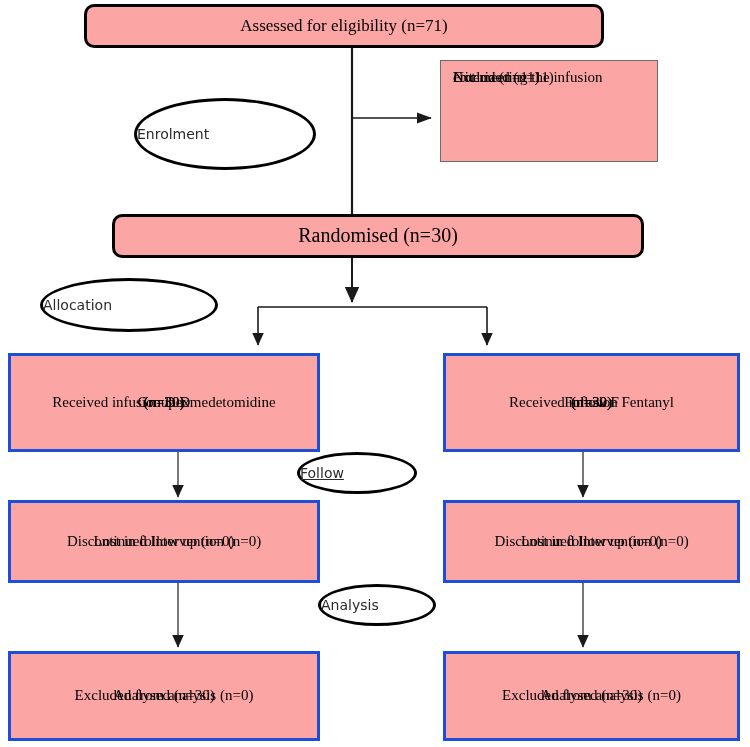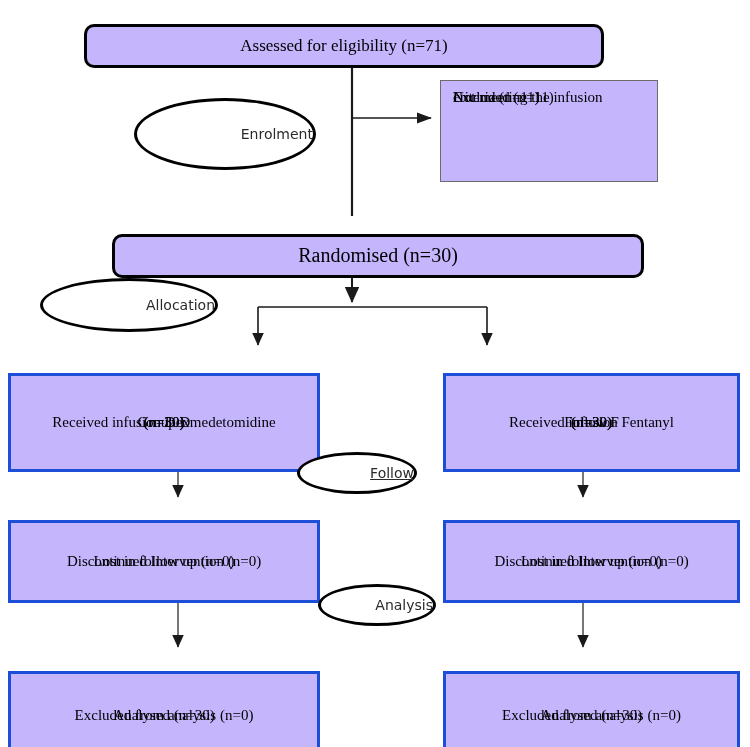--- a/index.html
+++ b/index.html
@@ -12,27 +12,26 @@
     width: 750px;
     height: 747px;
     background: #ffffff;
     overflow: hidden;
     font-family: "Liberation Serif", serif;
     color: #000000;
   }
   .box {
     position: absolute;
     box-sizing: border-box;
-    background: #c4b5fd;
+    background: #fca5a5;
     display: flex;
     flex-direction: column;
     align-items: center;
     justify-content: center;
     text-align: center;
-    margin-top: 20px;
   }
   .box.heavy {
     border: 3px solid #1d4ed8;
   }
   .box.rounded {
     border: 3px solid #000000;
     border-radius: 10px;
   }
   .box.thin {
     border: 1px solid #6b6b6b;
@@ -45,21 +44,21 @@
     line-height: 1.18;
   }
   .oval {
     position: absolute;
     box-sizing: border-box;
     border: 3px solid #000000;
     border-radius: 50%;
     background: #ffffff;
     display: flex;
     align-items: center;
-    justify-content: flex-end;
+    justify-content: flex-start;
     font-family: "DejaVu Sans", sans-serif;
     color: #2a2a2a;
   }
   svg.connectors {
     position: absolute;
     left: 0;
     top: 0;
     width: 750px;
     height: 747px;
     pointer-events: none;

